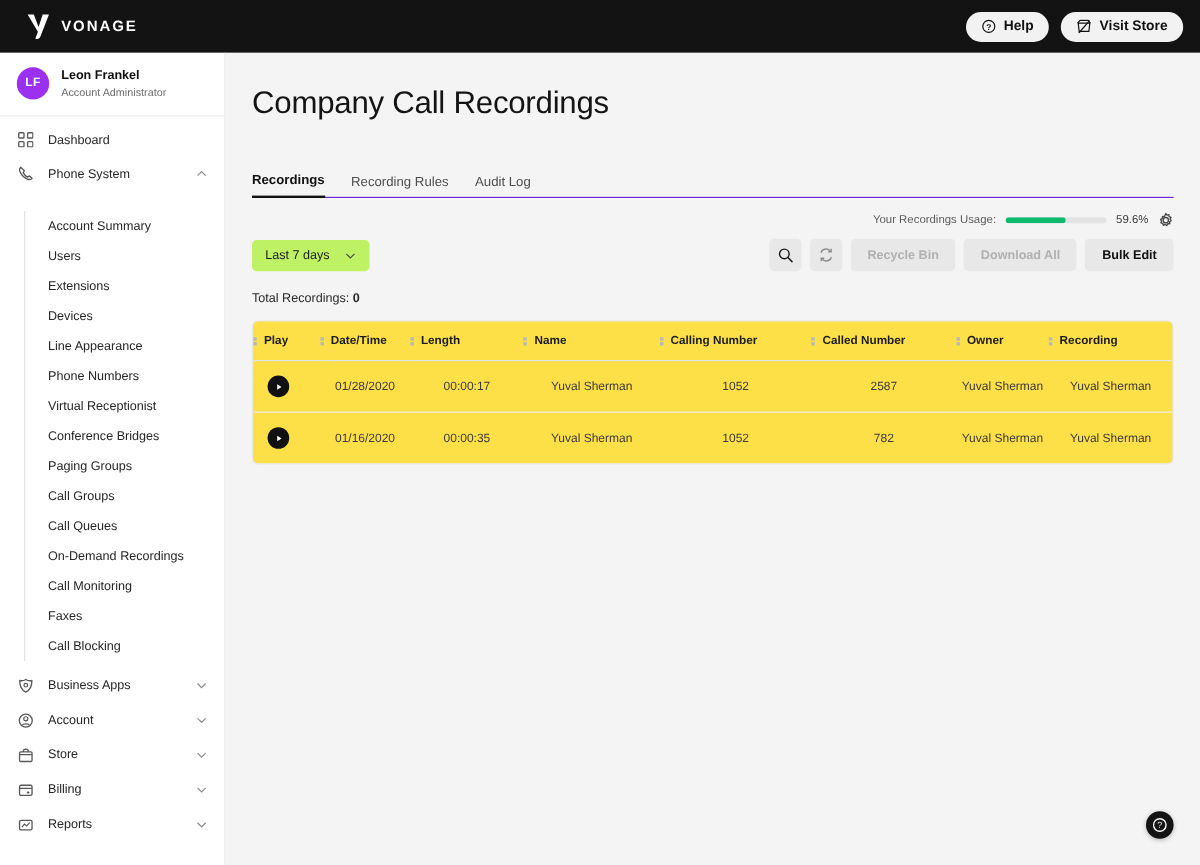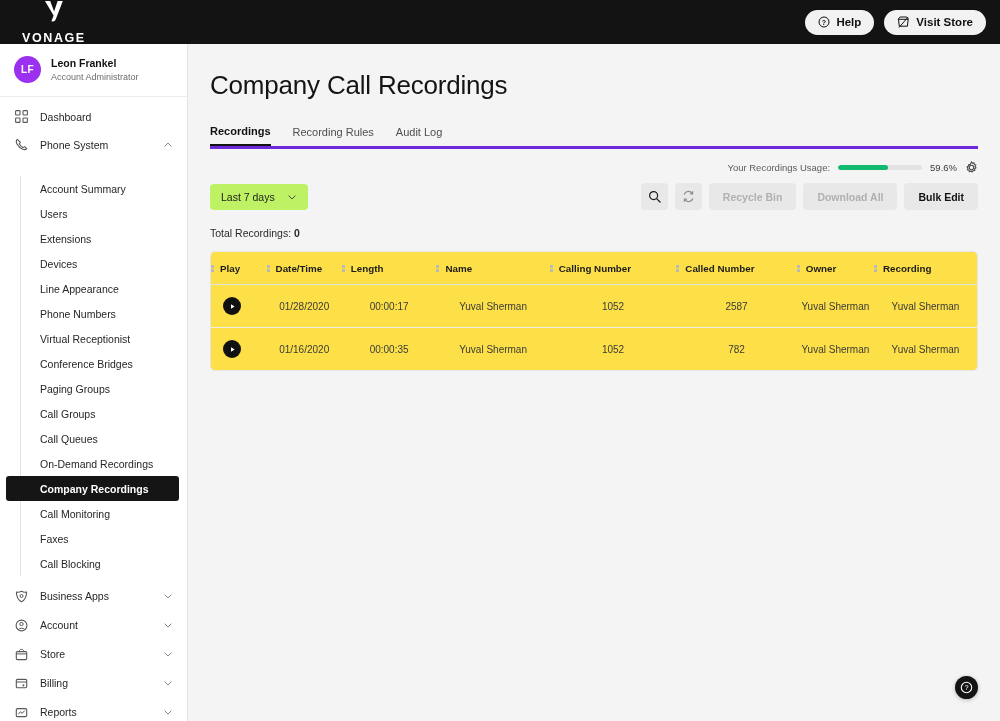--- a/index.html
+++ b/index.html
@@ -12,21 +12,21 @@
     -webkit-font-smoothing: antialiased;
   }
   .app { position: relative; width: 1000px; height: 721px; background: #f4f4f4; }
 
   
   .topbar {
     position: absolute; top: 0; left: 0; width: 1000px; height: 44px;
     background: #131313; display: flex; align-items: center;
     justify-content: space-between; padding: 0 14px;
   }
-  .brand { display: flex; align-items: center; gap: 9px; padding-left: 8px; flex-direction: column; }
+  .brand { display: flex; align-items: center; gap: 9px; padding-left: 8px; }
   .brand-mark { width: 20px; height: 22px; display: block; }
   .brand-name {
     color: #ffffff; font-size: 12.5px; font-weight: bold;
     letter-spacing: 1.6px;
   }
   .top-actions { display: flex; align-items: center; gap: 10px; }
   .pill {
     display: flex; align-items: center; gap: 6px;
     height: 25px; padding: 0 13px; border-radius: 13px;
     background: #f2f2f2; color: #111; font-size: 11.5px; font-weight: bold;
@@ -85,22 +85,22 @@
   .main {
     position: absolute; top: 44px; left: 188px; width: 812px; height: 677px;
     background: #f4f4f4; padding: 0 22px;
   }
   .page-title {
     font-size: 26px; font-weight: normal; color: #141414;
     padding: 26px 0 0 0; letter-spacing: -.2px;
   }
 
   .tabs {
-    display: flex; align-items: center; gap: 22px;
-    margin-top: 22px; border-bottom: 3px solid #6d28d9; height: 26px;
+    display: flex; align-items: flex-end; gap: 22px;
+    margin-top: 38px; border-bottom: 1px solid #6d28d9; height: 26px;
   }
   .tab {
     font-size: 11px; color: #4e4e4e; padding-bottom: 7px; cursor: pointer;
     position: relative; top: 1px;
   }
   .tab.active { color: #111; font-weight: bold; border-bottom: 2px solid #121212; }
 
   .usage-row {
     display: flex; align-items: center; justify-content: flex-end;
     gap: 8px; margin-top: 12px; padding-right: 0;
@@ -260,21 +260,20 @@
           <div class="sub-item">Extensions</div>
           <div class="sub-item">Devices</div>
           <div class="sub-item">Line Appearance</div>
           <div class="sub-item">Phone Numbers</div>
           <div class="sub-item">Virtual Receptionist</div>
           <div class="sub-item">Conference Bridges</div>
           <div class="sub-item">Paging Groups</div>
           <div class="sub-item">Call Groups</div>
           <div class="sub-item">Call Queues</div>
           <div class="sub-item">On-Demand Recordings</div>
-          <div class="sub-item active">Company Recordings</div>
           <div class="sub-item">Call Monitoring</div>
           <div class="sub-item">Faxes</div>
           <div class="sub-item">Call Blocking</div>
         </div>
       </div>
 
       <div class="nav-group spaced">
         <div class="nav-row">
           <span class="nav-ico">
             <svg width="13" height="13" viewBox="0 0 13 13">

